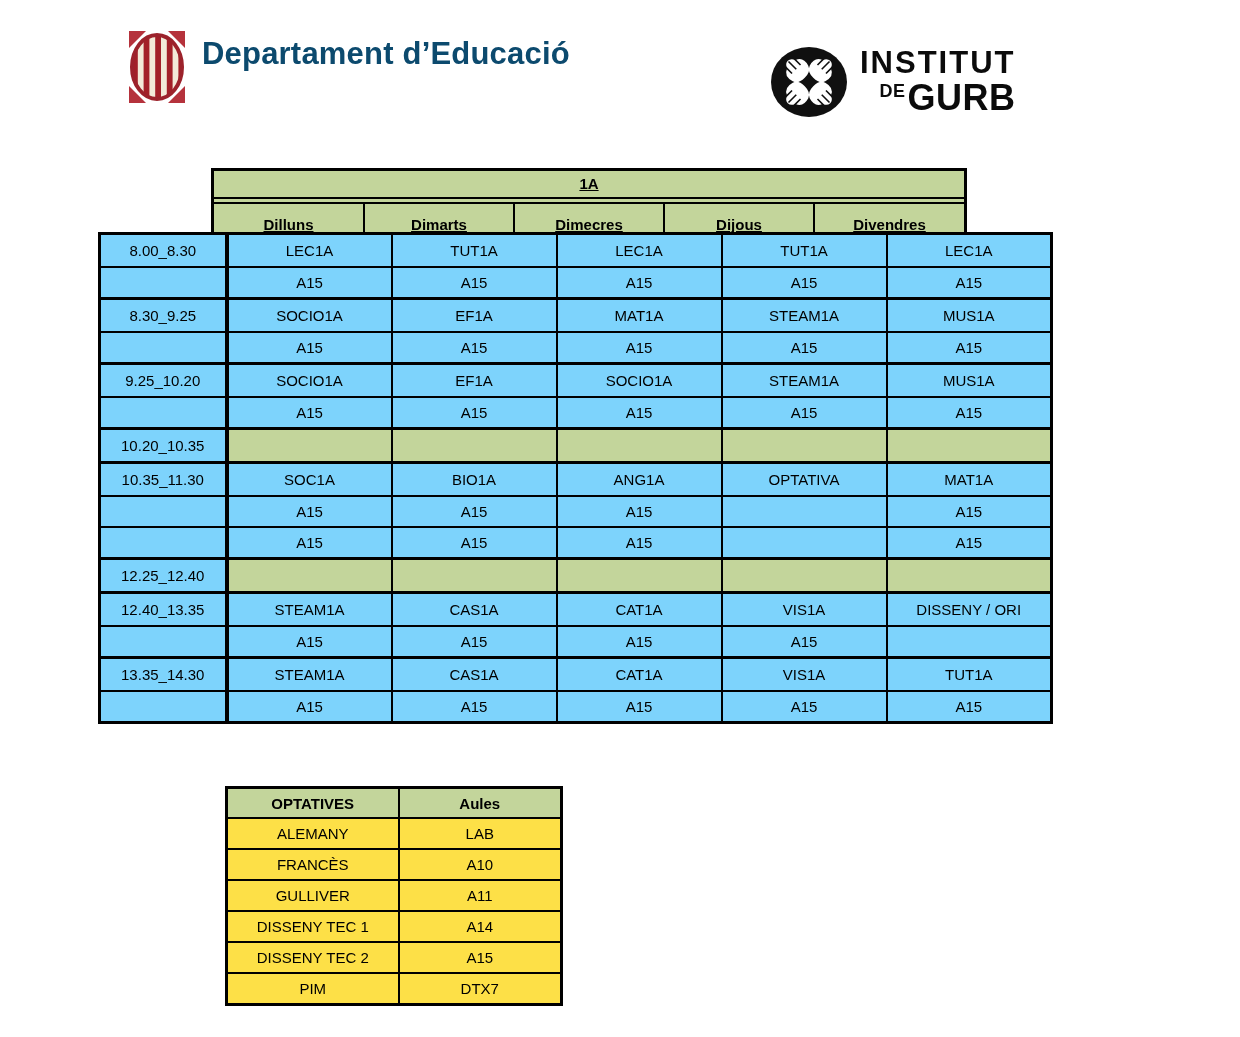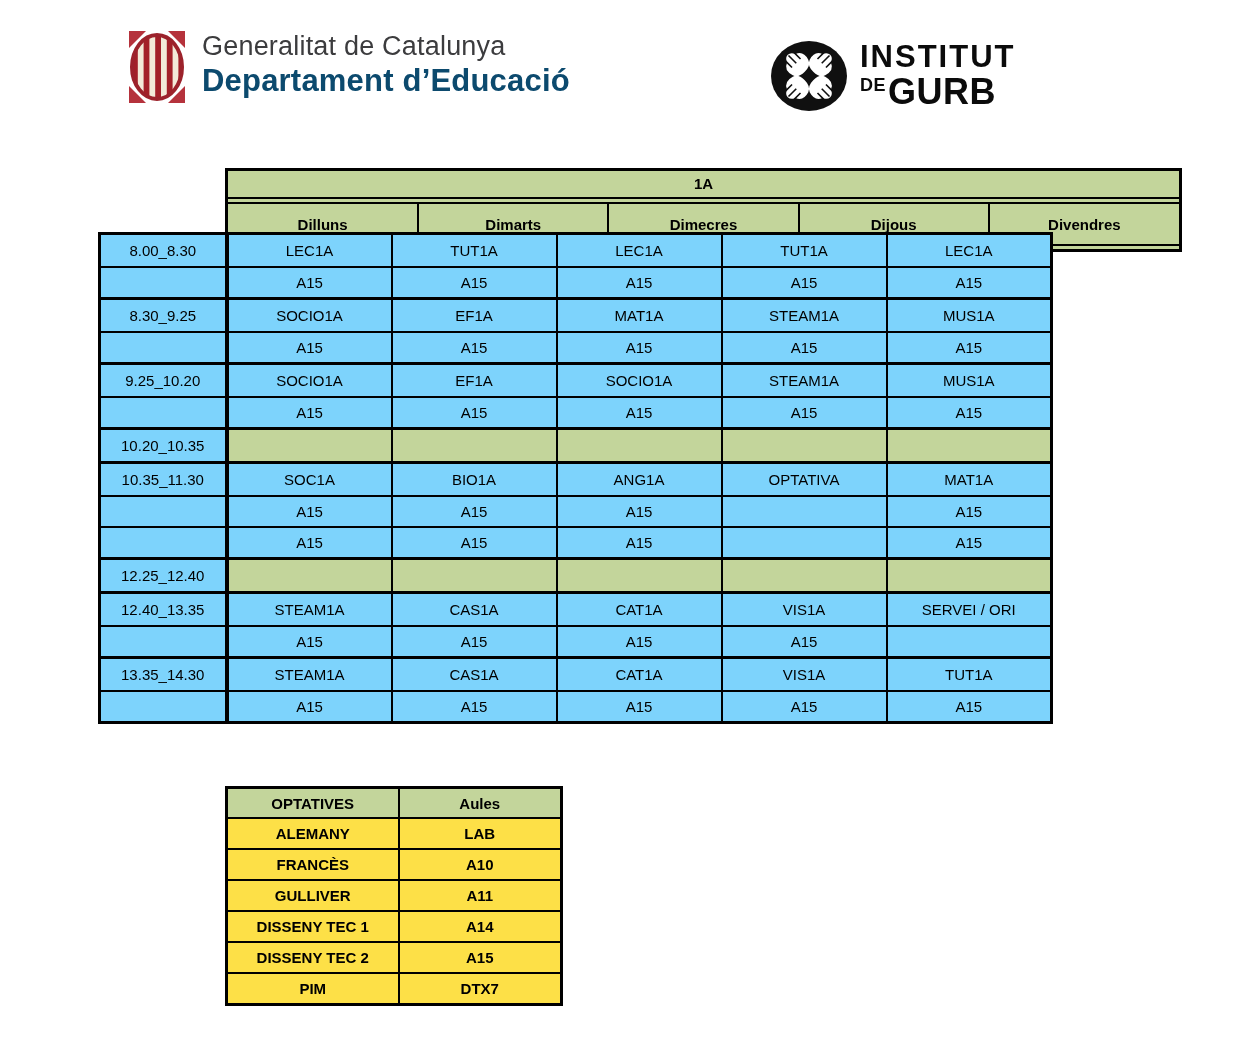--- a/index.html
+++ b/index.html
@@ -9,30 +9,30 @@
     overflow:hidden;
   }
   .abs{position:absolute;}
 
   
   .gc-block{left:128px;top:30px;display:flex;align-items:flex-start;}
   .gc-text{margin-left:16px;margin-top:3px;line-height:1;}
   .gc-line1{font-size:27px;color:#3c3c3e;letter-spacing:.2px;}
   .gc-line2{font-size:31px;font-weight:700;color:#0c4a6e;margin-top:5px;letter-spacing:.2px;}
 
-  .gurb-block{left:770px;top:40px;display:flex;align-items:flex-start;}
+  .gurb-block{left:770px;top:46px;display:flex;align-items:flex-start;text-align:right;}
   .gurb-text{margin-left:12px;margin-top:1px;color:#0b0b0b;line-height:1;}
   .gurb-l1{font-size:31px;font-weight:700;letter-spacing:2px;}
   .gurb-l2{font-size:36px;font-weight:700;margin-top:2px;letter-spacing:.5px;}
   .gurb-de{font-size:18px;font-weight:700;vertical-align:13px;letter-spacing:.5px;margin-right:2px;}
 
   
   .tt-header{
-    left:225px;top:168px;width:957px;box-sizing:border-box;
-    background:var(--header-green,#c3d59b);border:3px solid #000;
+    left:211px;top:168px;width:756px;box-sizing:border-box;
+    background:var(--header-green,#c3d59b);border:3px solid #000;text-decoration:underline;
   }
   .tt-title{height:26px;line-height:26px;text-align:center;font-weight:700;font-size:15px;border-bottom:2px solid #000;}
   .tt-days-wrap{padding:3px 0;}
   table.tt-days{width:100%;border-collapse:collapse;table-layout:fixed;}
   table.tt-days td{border:2px solid #000;height:24px;padding:8px;text-align:center;font-weight:700;font-size:15px;}
   table.tt-days td:first-child{border-left:none;}
   table.tt-days td:last-child{border-right:none;}
 
   
   table.tt-body{
@@ -40,21 +40,21 @@
     border:3px solid #000;background:#7dd3fc;
   }
   table.tt-body td{border:2px solid #000;padding:0;text-align:center;vertical-align:middle;font-size:15px;height:29px;}
   table.tt-body td.time{border-right-width:4px;}
   table.tt-body tr.subject td, table.tt-body tr.break td{border-top-width:3px;height:31px;}
   table.tt-body tr.room td{border-top-width:1px;}
   table.tt-body tr.break td.day{background:var(--header-green,#c3d59b);}
 
   
   table.opt{left:225px;top:786px;border-collapse:collapse;table-layout:fixed;border:3px solid #000;background:#fde047;}
-  table.opt td{border:2px solid #000;padding:0;text-align:center;font-size:15px;height:29px;font-weight:bold;}
+  table.opt td{border:2px solid #000;padding:0;text-align:center;font-size:15px;height:29px;}
   table.opt tr.head td{background:var(--header-green,#c3d59b);font-weight:700;height:28px;}
 </style>
 </head>
 <body>
 
 <div class="abs gc-block">
   <svg width="58" height="74" viewBox="0 0 58 74">
     <g fill="#b5323c">
       <path d="M1,1 L18,1 L1,18 Z"></path>
       <path d="M57,1 L40,1 L57,18 Z"></path>
@@ -68,21 +68,20 @@
       <rect x="2" y="3" width="54" height="68" fill="#f3ead8"></rect>
       <rect x="4" y="3" width="5.8" height="68" fill="#a32028"></rect>
       <rect x="15.6" y="3" width="5.8" height="68" fill="#a32028"></rect>
       <rect x="27.2" y="3" width="5.8" height="68" fill="#a32028"></rect>
       <rect x="38.8" y="3" width="5.8" height="68" fill="#a32028"></rect>
       <rect x="50.4" y="3" width="5.8" height="68" fill="#a32028"></rect>
     </g>
     <ellipse cx="29" cy="37" rx="25" ry="32" fill="none" stroke="#9c222b" stroke-width="4"></ellipse>
   </svg>
   <div class="gc-text">
-    <div class="gc-line1">Generalitat de Catalunya</div>
     <div class="gc-line2">Departament d’Educació</div>
   </div>
 </div>
 
 <div class="abs gurb-block">
   <svg width="78" height="72" viewBox="0 0 78 72">
     <ellipse cx="39" cy="36" rx="38" ry="35" fill="#101010"></ellipse>
     <g id="petal0">
       <g transform="rotate(45,39,36)">
         <path d="M28,24 q-3,-10 5,-13 q2,-5 6,-5 q4,0 6,5 q8,3 5,13 q-2,6 -11,6 q-9,0 -11,-6 Z" fill="#ffffff"></path>
@@ -223,21 +222,21 @@
         <td class="day"></td>
         <td class="day"></td>
         <td class="day"></td>
       </tr>
       <tr class="subject">
         <td class="time">12.40_13.35</td>
         <td class="day">STEAM1A</td>
         <td class="day">CAS1A</td>
         <td class="day">CAT1A</td>
         <td class="day">VIS1A</td>
-        <td class="day">SERVEI / ORI</td>
+        <td class="day">DISSENY / ORI</td>
       </tr>
       <tr class="room">
         <td class="time"></td>
         <td class="day">A15</td>
         <td class="day">A15</td>
         <td class="day">A15</td>
         <td class="day">A15</td>
         <td class="day"></td>
       </tr>
       <tr class="subject">

